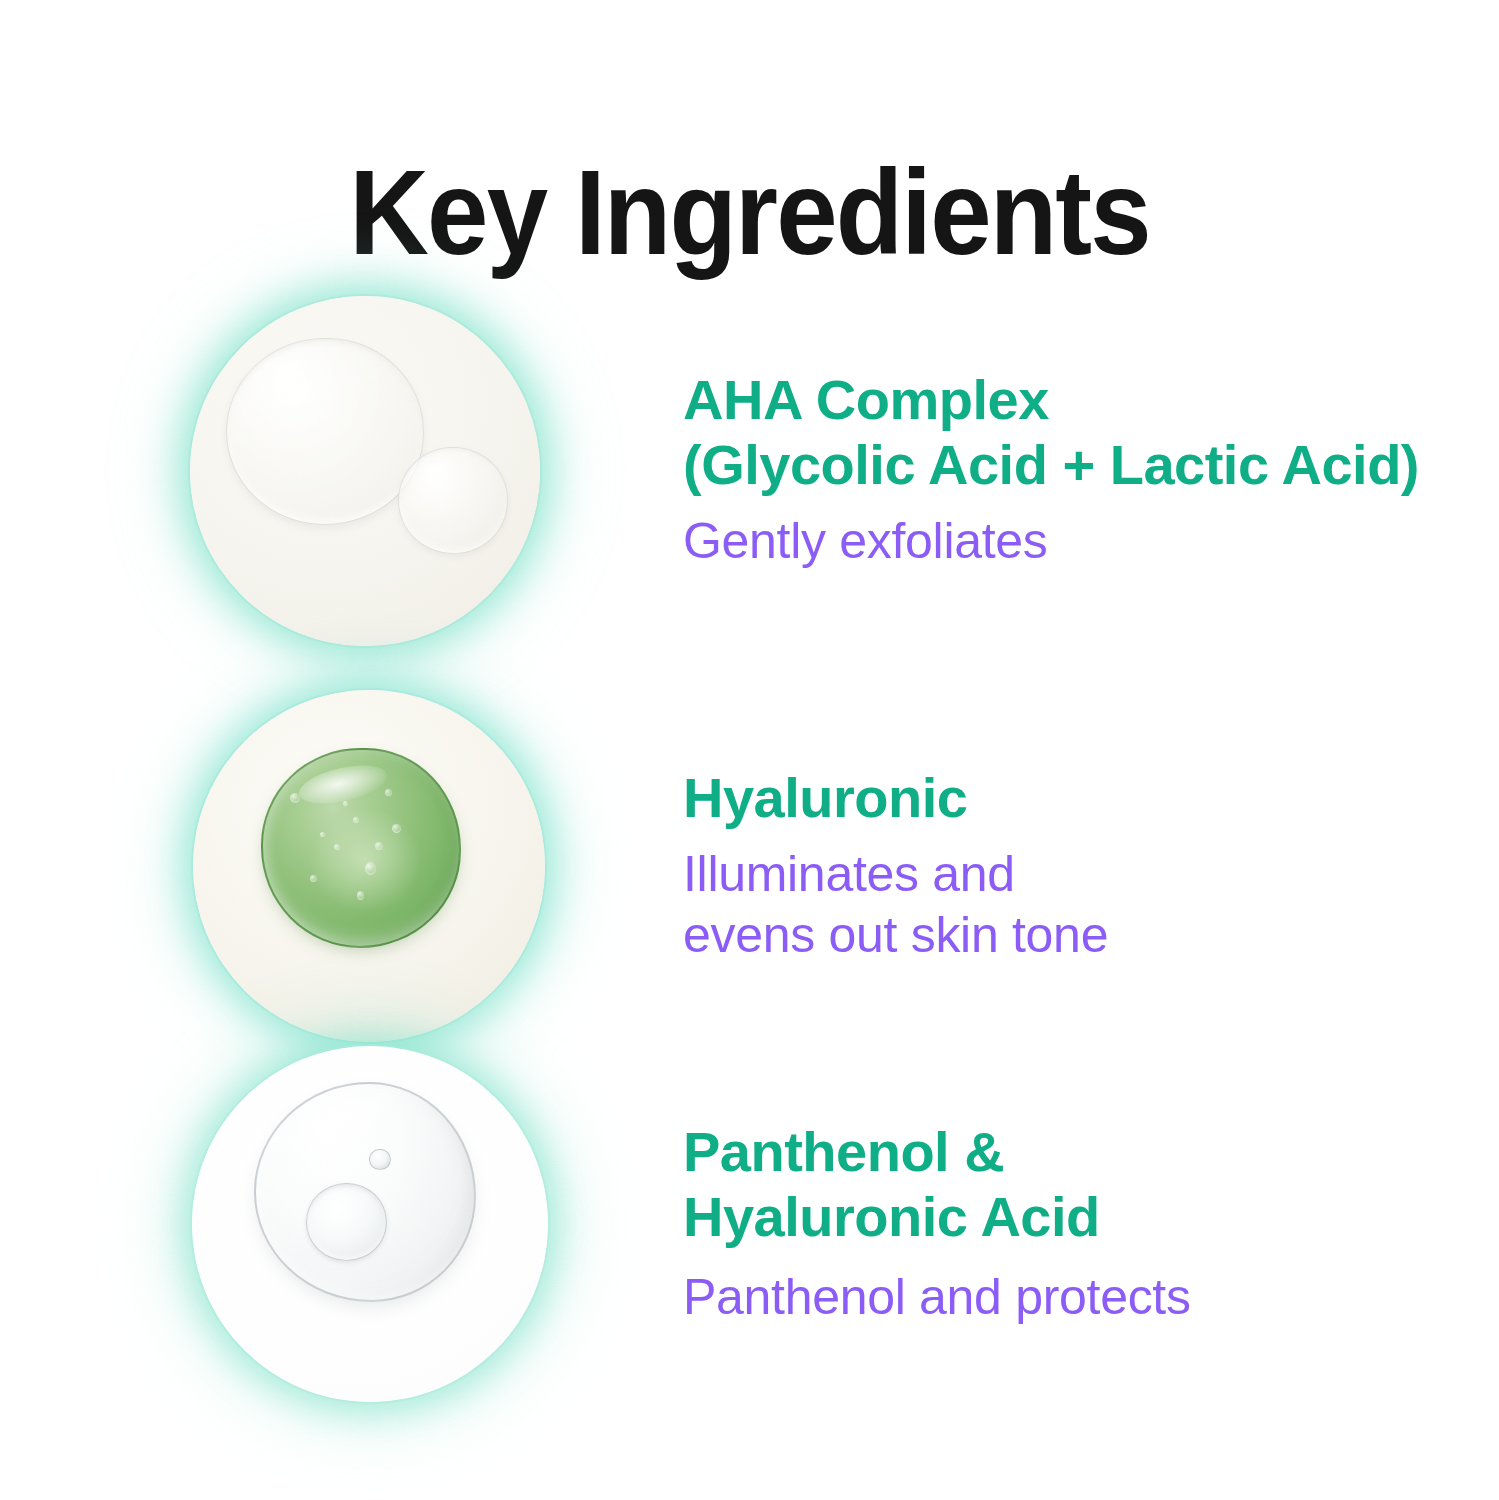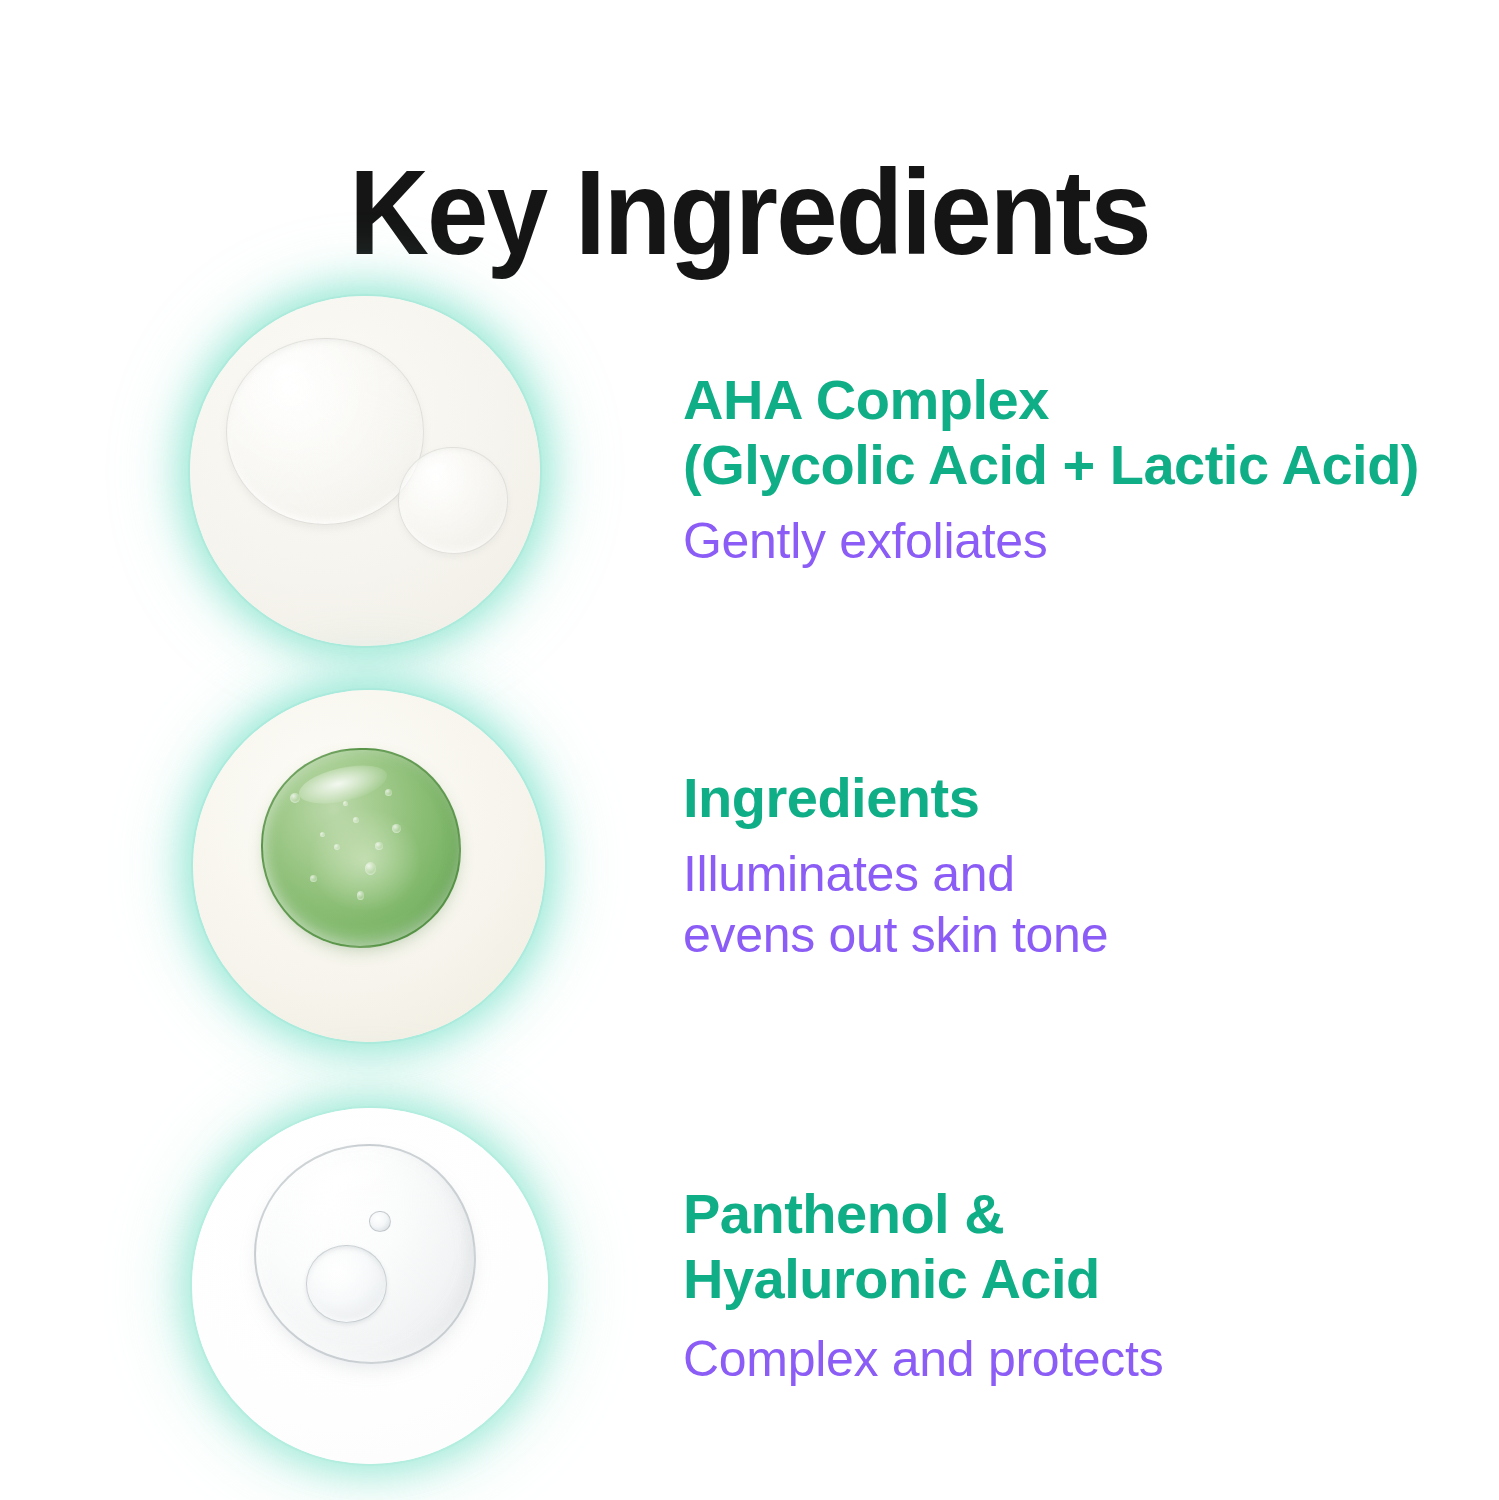--- a/index.html
+++ b/index.html
@@ -39,21 +39,21 @@
   .row {
     position: absolute;
     left: 0;
     width: 1499px;
     display: flex;
     align-items: center;
     justify-content: center;
   }
   #row-0 { top: 290px;  height: 360px; }
   #row-1 { top: 686px;  height: 360px; }
-  #row-2 { top: 1096px; height: 380px; }
+  #row-2 { top: 1034px; height: 380px; }
 
   .visual-cell {
     position: relative;
     width: 560px;
     height: 100%;
     flex: 0 0 560px;
   }
 
   .text-cell {
     flex: 1 1 auto;
@@ -332,21 +332,21 @@
           <span class="bubble" style="left:24%;top:64%;width:7px;height:7px;"></span>
           <span class="bubble" style="left:48%;top:72%;width:7px;height:9px;"></span>
           <span class="bubble" style="left:29%;top:42%;width:5px;height:5px;"></span>
           <span class="bubble" style="left:41%;top:26%;width:5px;height:5px;"></span>
         </div>
       </div>
     </div>
   </div>
 
   <div class="text-cell">
-    <p class="ingredient-name">Ingredients</p>
+    <p class="ingredient-name">Hyaluronic</p>
     <p class="ingredient-desc">Illuminates and
 evens out skin tone</p>
   </div>
 </div>
 
 <div class="row" id="row-2">
 
   <div class="visual-cell">
     <div class="ingredient-circle circle-pan">
       <div class="circle-inner">
@@ -355,15 +355,15 @@
           <span class="pan-inner-drop"></span>
           <span class="pan-tiny-drop"></span>
         </div>
       </div>
     </div>
   </div>
 
   <div class="text-cell">
     <p class="ingredient-name">Panthenol &amp;
 Hyaluronic Acid</p>
-    <p class="ingredient-desc">Complex and protects</p>
+    <p class="ingredient-desc">Panthenol and protects</p>
   </div>
 </div>
 
 </body></html>

